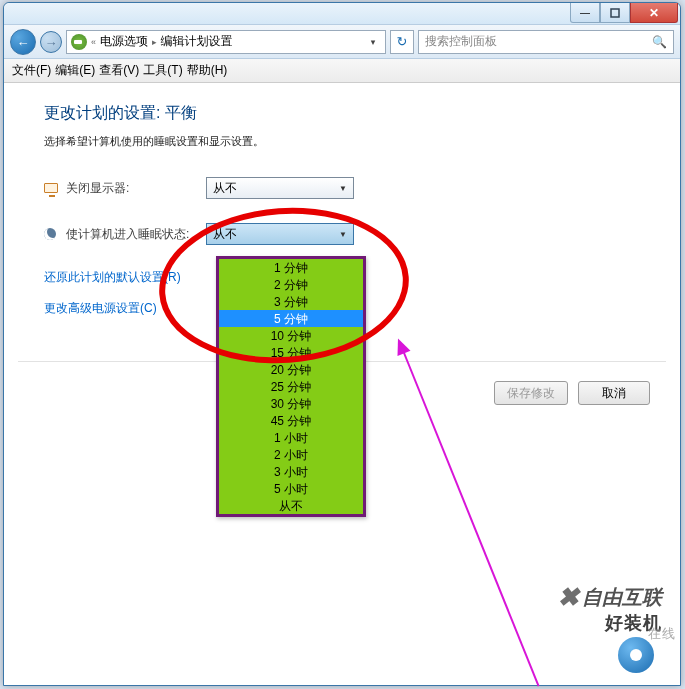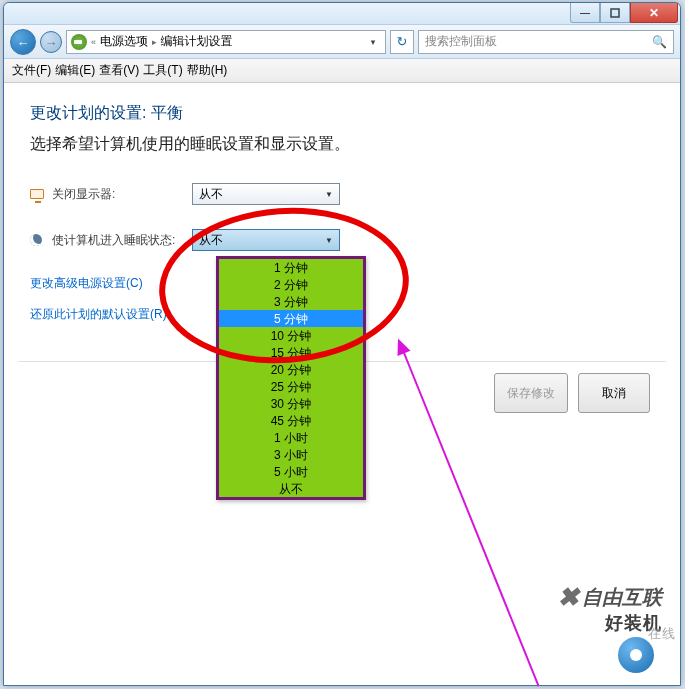--- a/index.html
+++ b/index.html
@@ -26,44 +26,44 @@
   .addr-drop { width: 16px; text-align: center; color: #444; font-size: 9px; }
   .refresh { width: 24px; height: 24px; border: 1px solid #9ab; background: #fff; display: flex; align-items: center; justify-content: center; color: #1b6cb0; font-size: 13px; }
   .searchbox { flex: 1; height: 24px; border: 1px solid #9ab; background: #fff; display: flex; align-items: center; padding: 0 6px; font-size: 12px; color: #888; }
   .searchbox .mag { margin-left: auto; color: #1b6cb0; }
 
   
   .menubar { height: 24px; background: linear-gradient(#f7f7f7, #ececec); border-bottom: 1px solid #ccc; display: flex; align-items: center; padding: 0 8px; gap: 4px; font-size: 12px; }
   .menubar span { cursor: default; }
 
   
-  .content { position: relative; padding: 20px 26px; height: calc(100% - 80px); background: #fff; }
+  .content { position: relative; padding: 20px 40px; height: calc(100% - 80px); background: #fff; }
   .heading { color: #003e7e; font-size: 16px; font-weight: normal; margin-bottom: 10px; }
-  .subtext { font-size: 16px; color: #222; margin-bottom: 28px; }
+  .subtext { font-size: 11px; color: #222; margin-bottom: 28px; }
 
   .row { display: flex; align-items: center; margin-bottom: 24px; }
   .row .icon-cell { width: 22px; display: flex; align-items: center; }
   .row .label { width: 140px; font-size: 12px; color: #404040; }
   .row .field { width: 150px; }
 
   .monitor-icon { width: 14px; height: 10px; border: 1px solid #c97f2a; background: #fff3e0; border-radius: 1px; position: relative; }
   .monitor-icon::after { content: ""; position: absolute; left: 4px; top: 11px; width: 6px; height: 2px; background: #c97f2a; }
   .moon-icon { width: 12px; height: 12px; border-radius: 50%; background: #5a7a9a; box-shadow: inset 3px -2px 0 0 #fff; }
 
   .combo { width: 148px; height: 22px; border: 1px solid #7a8a9a; background: linear-gradient(#fff, #e8eef4); font-size: 12px; padding: 0 18px 0 6px; position: relative; display: flex; align-items: center; }
   .combo .arrow { position: absolute; right: 2px; top: 2px; bottom: 2px; width: 16px; display: flex; align-items: center; justify-content: center; font-size: 8px; color: #333; }
   .combo.open { background: linear-gradient(#cde6f7, #a8d0ea); border-color: #3a76a8; }
 
   .links { margin-top: 18px; }
   .link { color: #0066cc; font-size: 12px; margin-bottom: 14px; cursor: pointer; }
 
   .sep { position: absolute; left: 14px; right: 14px; top: 278px; border-top: 1px solid #e2e2e2; }
 
   .btnrow { position: absolute; right: 30px; top: 290px; display: flex; gap: 10px; }
-  .btn { min-width: 72px; height: 40px; padding: 0 12px; font-size: 12px; background: linear-gradient(#f7f7f7, #e4e4e4); border: 1px solid #9a9a9a; border-radius: 3px; display: flex; align-items: center; justify-content: center; }
+  .btn { min-width: 72px; height: 24px; padding: 0 12px; font-size: 12px; background: linear-gradient(#f7f7f7, #e4e4e4); border: 1px solid #9a9a9a; border-radius: 3px; display: flex; align-items: center; justify-content: center; margin-top: 8px; }
   .btn.disabled { color: #9a9a9a; }
 
   
   .dropdown { position: absolute; left: 212px; top: 173px; width: 150px; background: #84cc16; border: 3px solid #701a75; font-size: 12px; box-shadow: 1px 2px 4px rgba(0,0,0,0.25); z-index: 5; text-align: center; }
   .dropdown .opt { padding: 2px 6px; height: 17px; line-height: 15px; }
   .dropdown .opt.sel { background: #1e90ff; color: #fff; }
 
   
   .ellipse { position: absolute; left: 155px; top: 125px; width: 250px; height: 155px; border: 6px solid #e60000; border-radius: 50%; z-index: 10; pointer-events: none; transform: rotate(-4deg); }
 
@@ -146,22 +146,22 @@
       <div class="label">使计算机进入睡眠状态:</div>
       <div class="field">
         <div class="combo open">
           <span>从不</span>
           <span class="arrow">▼</span>
         </div>
       </div>
     </div>
 
     <div class="links">
+      <div class="link">还原此计划的默认设置(R)</div>
       <div class="link">更改高级电源设置(C)</div>
-      <div class="link">还原此计划的默认设置(R)</div>
     </div>
 
     <div class="sep"></div>
 
     <div class="btnrow">
       <div class="btn disabled">保存修改</div>
       <div class="btn">取消</div>
     </div>
 
     <div class="dropdown" id="dd">
@@ -169,20 +169,21 @@
         <div class="opt">2 分钟</div>
         <div class="opt">3 分钟</div>
         <div class="opt sel">5 分钟</div>
         <div class="opt">10 分钟</div>
         <div class="opt">15 分钟</div>
         <div class="opt">20 分钟</div>
         <div class="opt">25 分钟</div>
         <div class="opt">30 分钟</div>
         <div class="opt">45 分钟</div>
         <div class="opt">1 小时</div>
+        <div class="opt">2 小时</div>
         <div class="opt">3 小时</div>
         <div class="opt">5 小时</div>
         <div class="opt">从不</div>
       </div>
 
     <div class="ellipse"></div>
     <div class="arrow-line"></div>
     <div class="arrow-head"></div>
 
     <div class="wm1">

